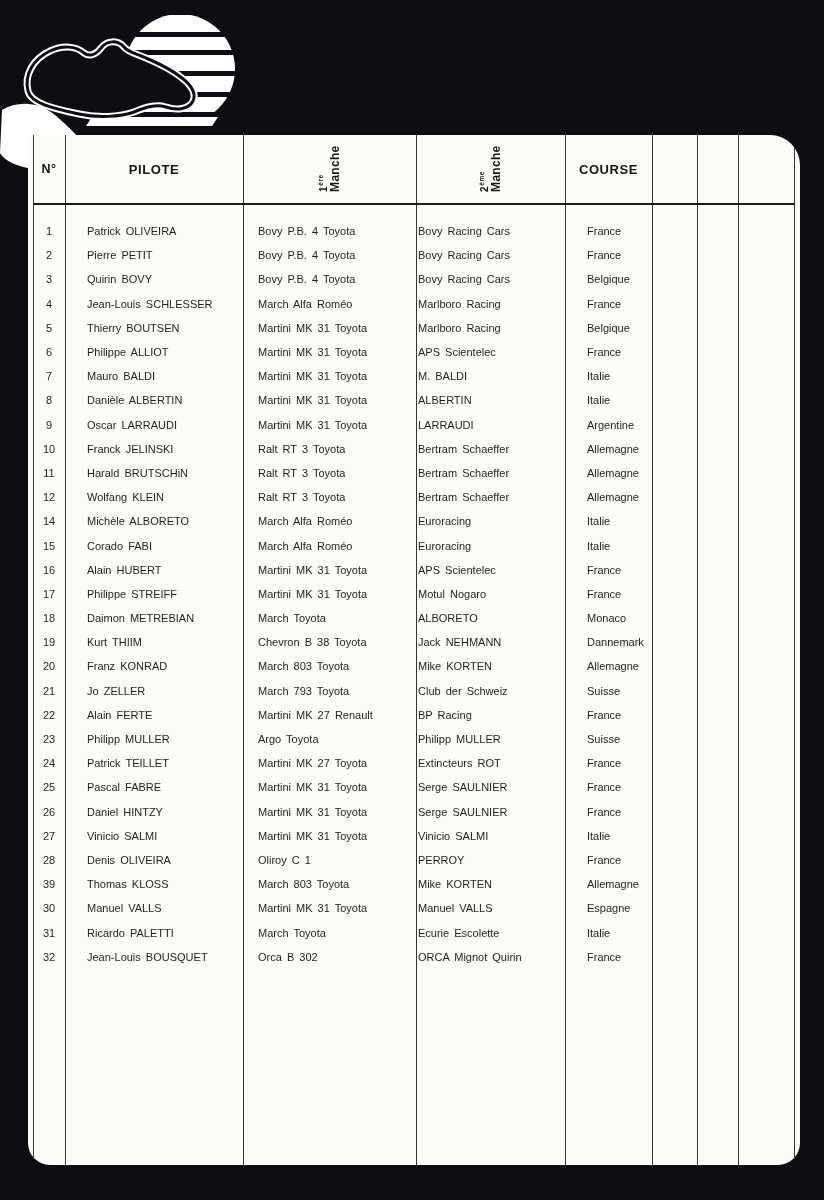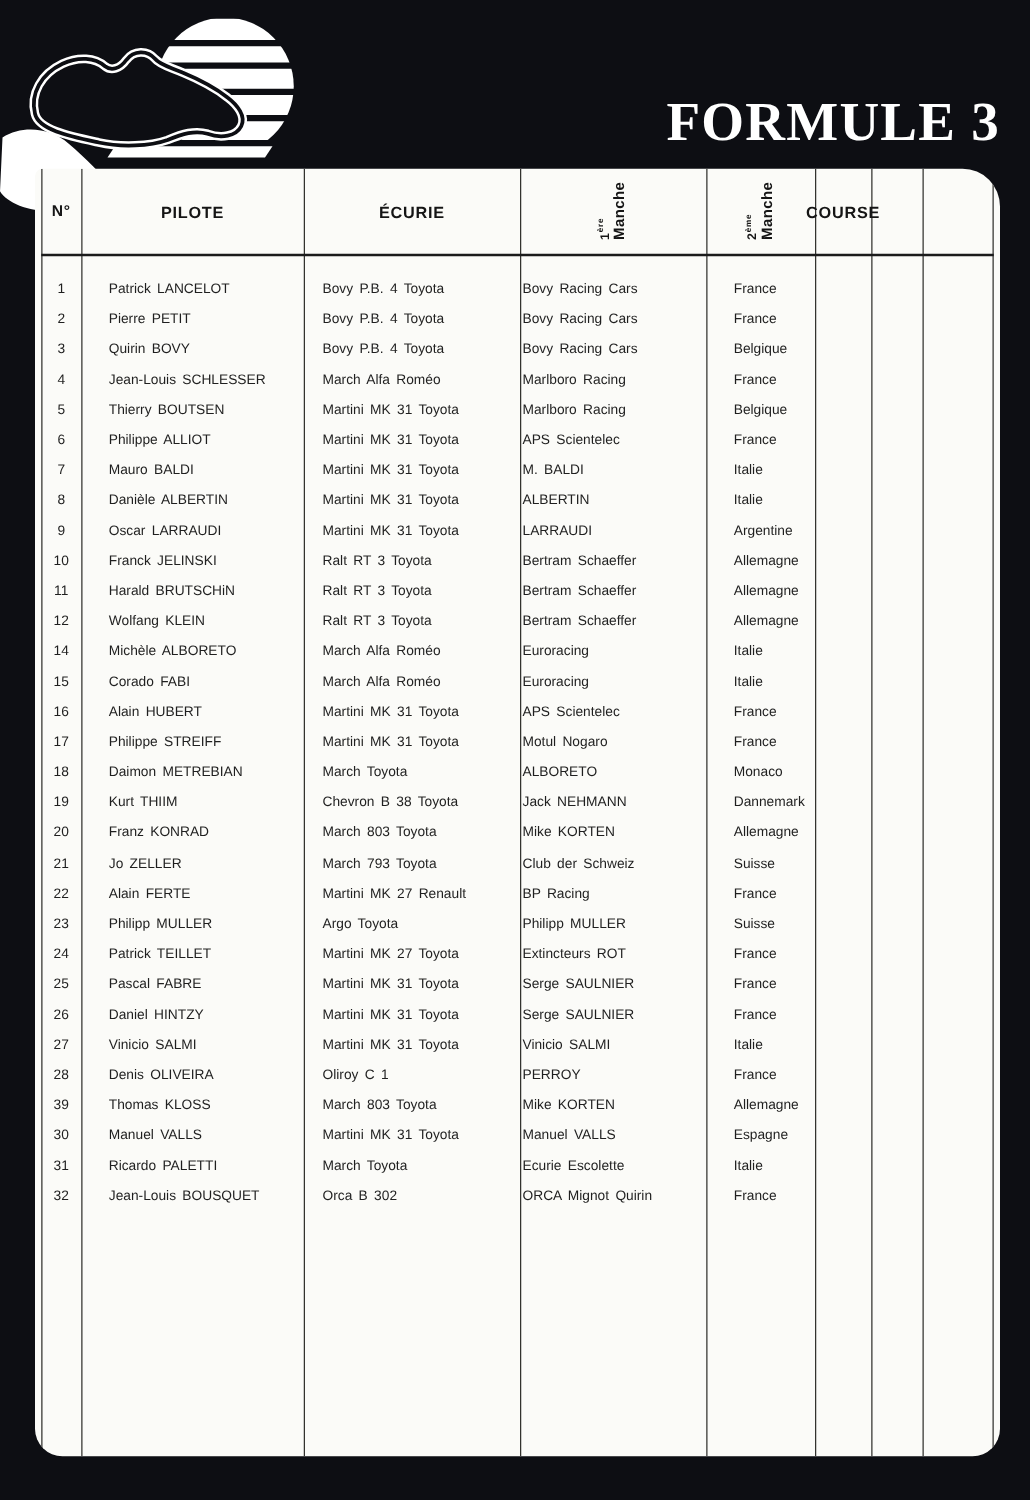--- a/index.html
+++ b/index.html
@@ -54,57 +54,55 @@
       <rect x="100" y="50" width="145" height="16" fill="#fff"></rect>
       <rect x="100" y="71" width="145" height="16" fill="#fff"></rect>
       <rect x="100" y="92" width="145" height="15" fill="#fff"></rect>
     </g>
     <polygon points="92,112 218,112 212,121 86,121" fill="#fff"></polygon>
     <path fill="#fff" d="M2,105 C18,95 40,97 55,110 C68,121 82,135 92,147 C80,158 62,163 45,164 C25,165 6,158 0,148 Z"></path>
     <path d="M28,86 C24,70 33,54 50,46 C63,40 76,41 84,48 C89,52 96,50 101,43 C107,35 118,35 124,42 C128,47 137,49 146,53 C158,58 172,65 182,73 C190,79 197,88 193,96 C189,104 177,106 166,102 C156,99 146,102 134,107 C120,112 97,113 79,109 C56,104 31,99 28,86 Z" fill="#0d0e13" stroke="#fff" stroke-width="7"></path>
     <path d="M28,86 C24,70 33,54 50,46 C63,40 76,41 84,48 C89,52 96,50 101,43 C107,35 118,35 124,42 C128,47 137,49 146,53 C158,58 172,65 182,73 C190,79 197,88 193,96 C189,104 177,106 166,102 C156,99 146,102 134,107 C120,112 97,113 79,109 C56,104 31,99 28,86 Z" fill="none" stroke="#0d0e13" stroke-width="3"></path>
   </svg>
 
-  <div class="title">FORMULE 3</div>
 
   <div class="card">
     <div class="vline vl1"></div>
     <div class="vline vl2"></div>
     <div class="vline vl3"></div>
     <div class="vline vl4"></div>
     <div class="vline vl5"></div>
     <div class="vline vl6"></div>
     <div class="vline vl7"></div>
     <div class="vline vl8"></div>
     <div class="vline vl9"></div>
 
     <div class="hrow">
       <div class="hcell small">N°</div>
       <div class="hcell">PILOTE</div>
-      <div class="hcell">ÉCURIE</div>
       <div class="hcell">
         <div class="rot">
           <div class="m-top"><span>1</span><sup>ère</sup></div>
           <div class="m-word">Manche</div>
         </div>
       </div>
       <div class="hcell">
         <div class="rot">
           <div class="m-top"><span>2</span><sup>ème</sup></div>
           <div class="m-word">Manche</div>
         </div>
       </div>
       <div class="hcell">COURSE</div>
     </div>
     <div class="hsep"></div>
 
     <div class="tbody">
         <div class="row">
           <div class="cell c-num">1</div>
-          <div class="cell c-pilote">Patrick LANCELOT</div>
+          <div class="cell c-pilote">Patrick OLIVEIRA</div>
           <div class="cell c-voiture">Bovy P.B. 4 Toyota</div>
           <div class="cell c-ecurie">Bovy Racing Cars</div>
           <div class="cell c-nation">France</div>
           <div class="cell c-manche1"></div>
           <div class="cell c-manche2"></div>
           <div class="cell c-course"></div>
         </div>
         <div class="row">
           <div class="cell c-num">2</div>
           <div class="cell c-pilote">Pierre PETIT</div>

